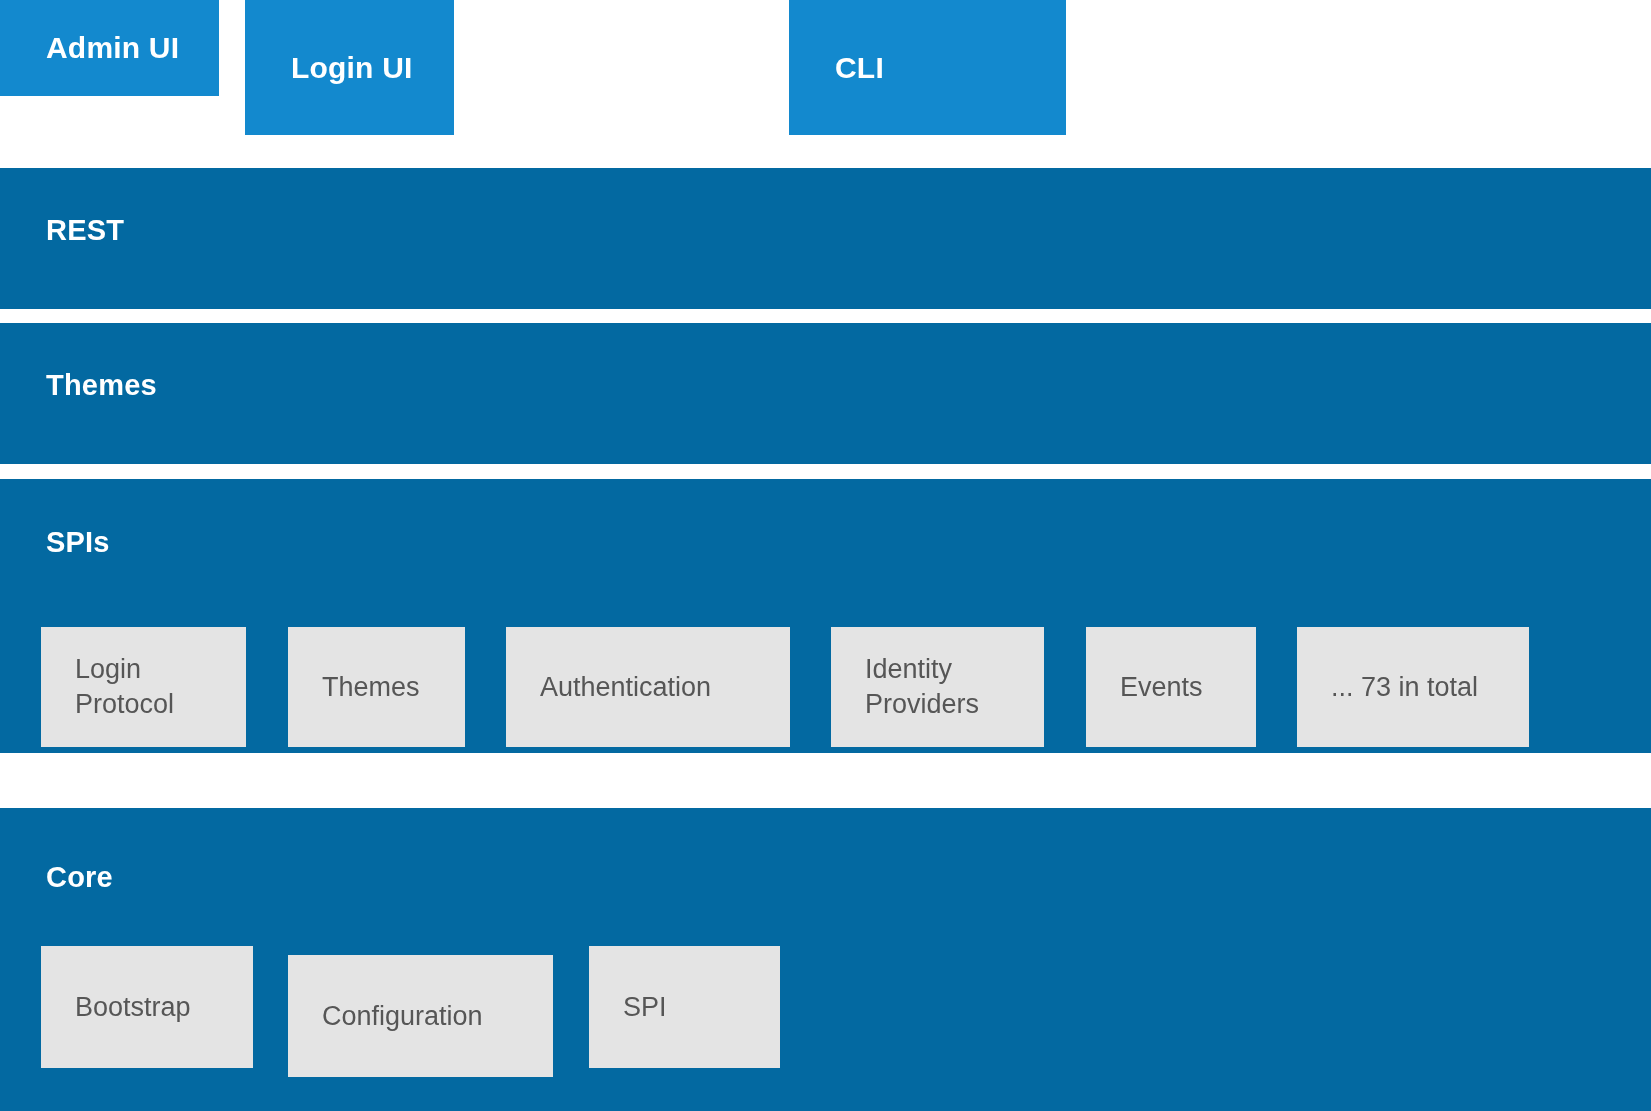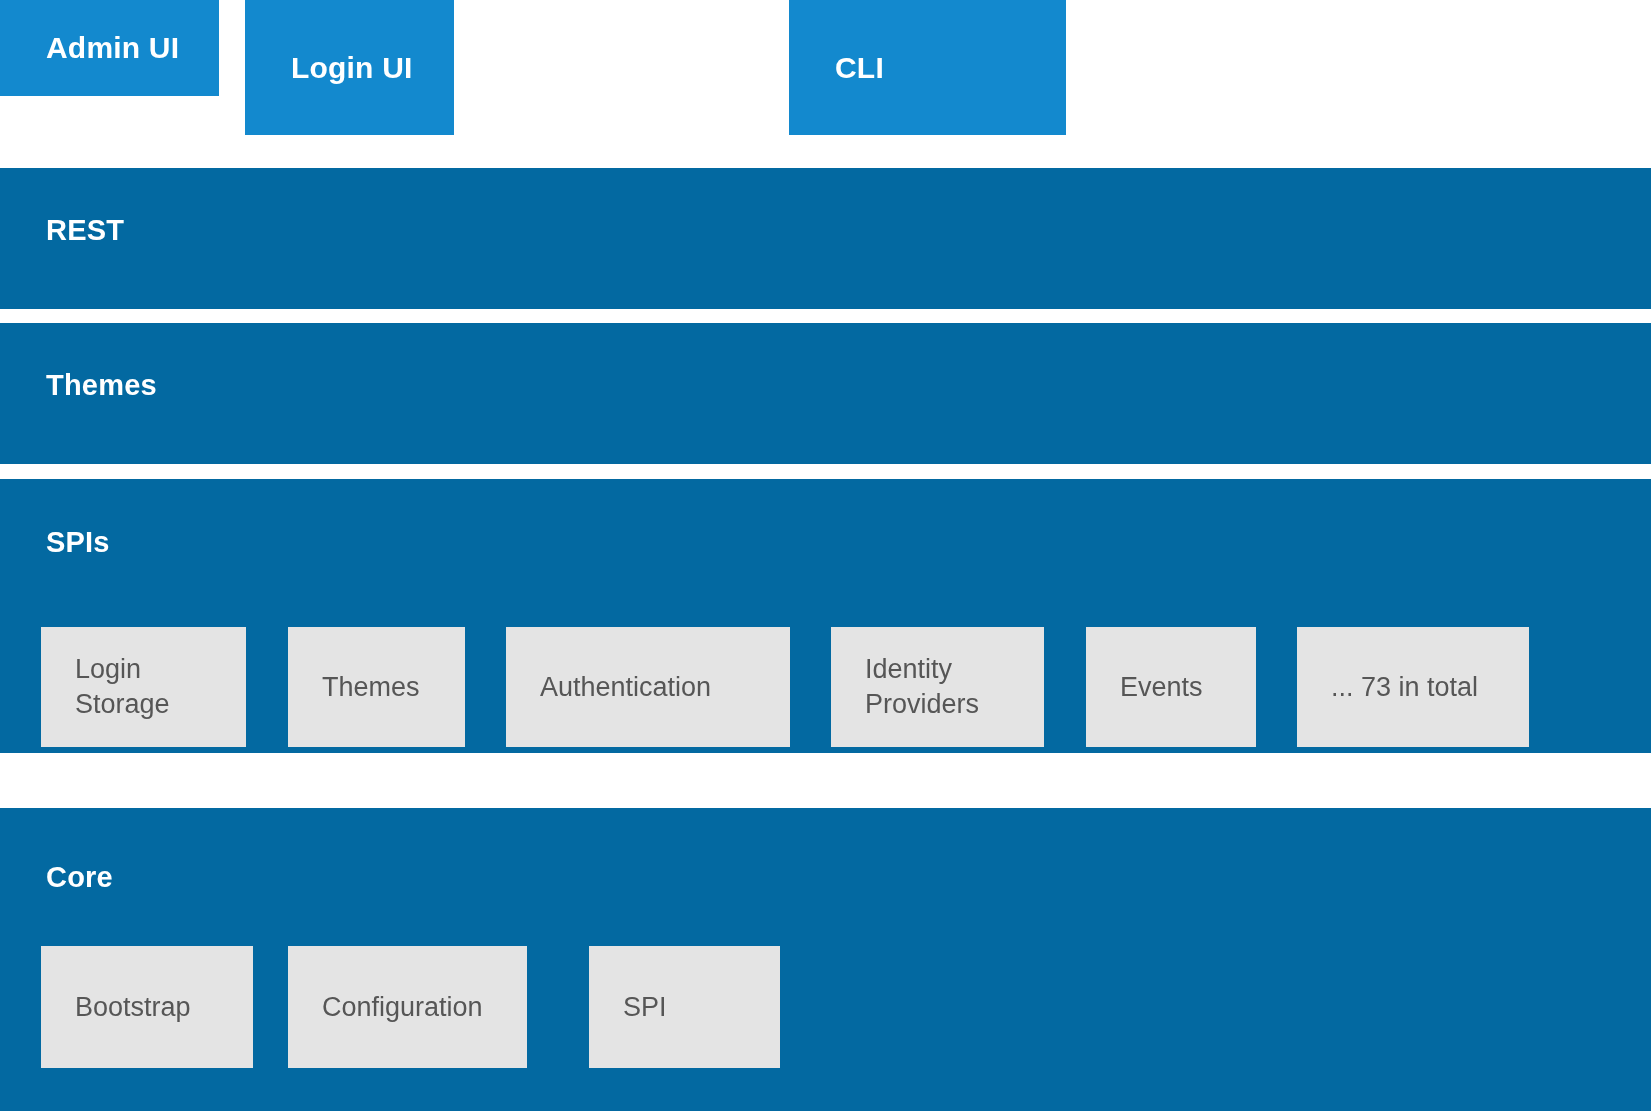--- a/index.html
+++ b/index.html
@@ -101,21 +101,21 @@
 
   <div class="layer-band" style="top:323px; width:1651px; height:141px;">
     <span class="layer-label" style="top:46px;">Themes</span>
   </div>
 
   <div class="layer-band" style="top:479px; width:1651px; height:274px;padding-left:20px;">
     <span class="layer-label" style="top:47px;">SPIs</span>
 
     <div class="module-box" style="left:41px; top:148px; width:205px; height:120px;">
       <span class="module-label">Login
-Storage</span>
+Protocol</span>
     </div>
 
     <div class="module-box" style="left:288px; top:148px; width:177px; height:120px;">
       <span class="module-label">Themes</span>
     </div>
 
     <div class="module-box" style="left:506px; top:148px; width:284px; height:120px;">
       <span class="module-label">Authentication</span>
     </div>
 
@@ -133,21 +133,21 @@
     </div>
   </div>
 
   <div class="layer-band" style="top:808px; width:1651px; height:303px;">
     <span class="layer-label" style="top:53px;">Core</span>
 
     <div class="module-box" style="left:41px; top:138px; width:212px; height:122px;">
       <span class="module-label">Bootstrap</span>
     </div>
 
-    <div class="module-box" style="left:288px; top:138px; width:239px; height:122px;">
+    <div class="module-box" style="left:288px; top:147px; width:265px; height:122px;">
       <span class="module-label">Configuration</span>
     </div>
 
     <div class="module-box" style="left:589px; top:138px; width:191px; height:122px;">
       <span class="module-label">SPI</span>
     </div>
   </div>
 
 </div>
 

